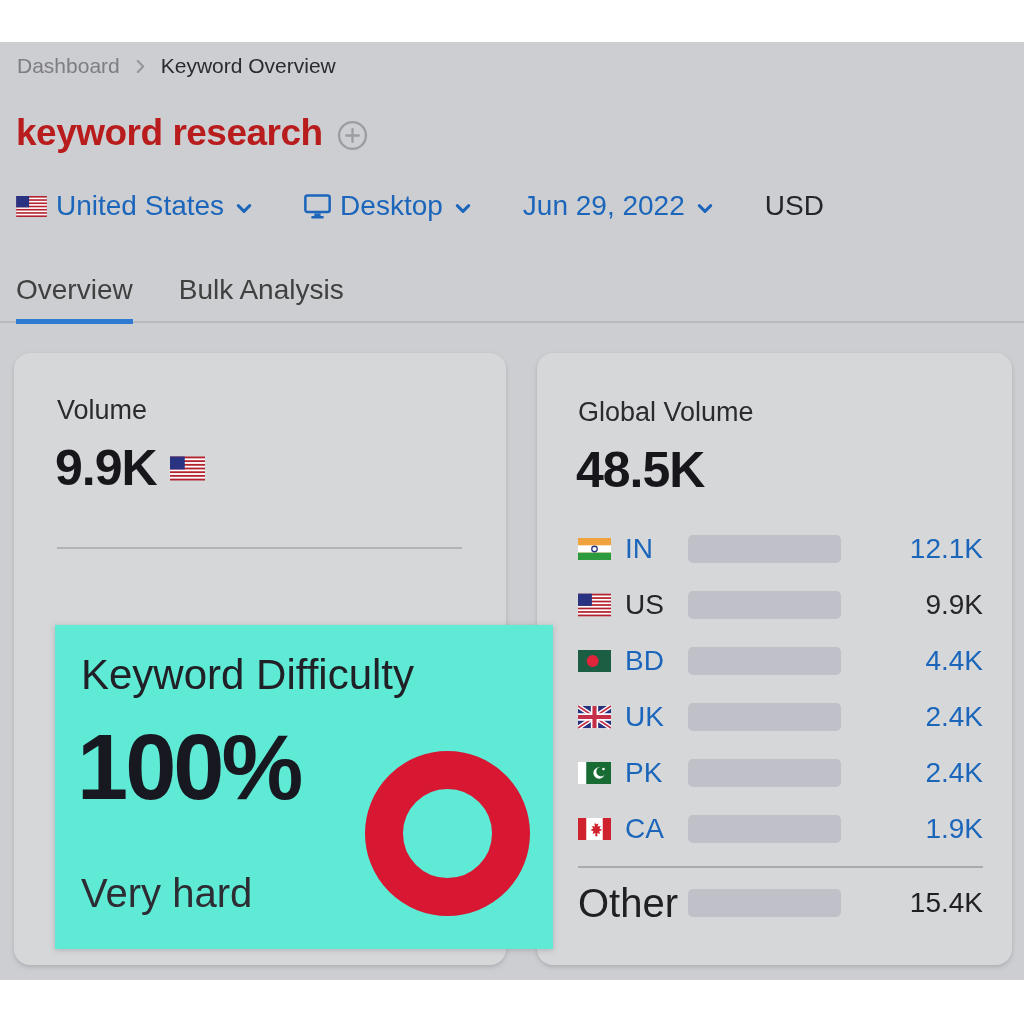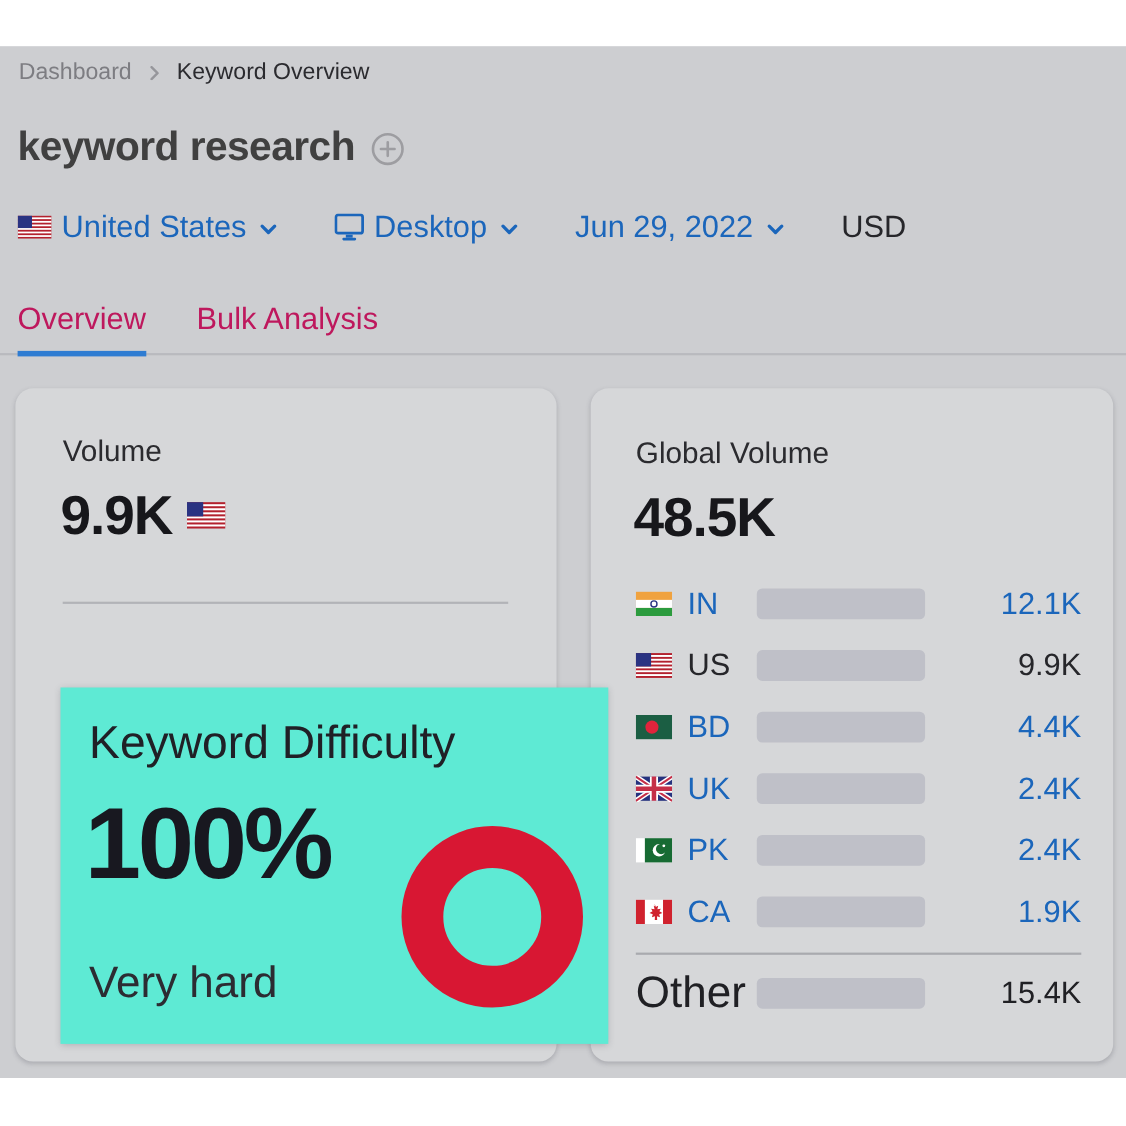--- a/index.html
+++ b/index.html
@@ -11,38 +11,38 @@
   
   .breadcrumb { position:absolute; left:17px; top:12px; display:flex; align-items:center; gap:14px;
                 font-size:21px; }
   .crumb-dim { color:#7d7d82; }
   .crumb-cur { color:#2b2b2f; }
   .crumb-sep { width:13px; height:13px; color:#96969b; }
 
   
   .page-title { position:absolute; left:16px; top:70px; font-size:37px; font-weight:bold;
                 color:#1d1d21; display:flex; align-items:center; gap:12px; letter-spacing:-0.5px; }
-  .page-title .kw { color:#404040; }
+  .page-title .kw { color:#b91c1c; }
   .plus-icon { width:31px; height:31px; margin-left:2px; margin-top:4px; }
 
   
   .filters { position:absolute; left:16px; top:148px; display:flex; align-items:center;
              font-size:28px; color:#1b66bb; }
   .filter { display:flex; align-items:center; gap:9px; cursor:pointer; }
   .filter + .filter { margin-left:52px; }
   .chev { width:16px; height:11px; margin-left:3px; margin-top:4px; }
   .flag { display:inline-block; line-height:0; }
   .flag svg { width:31px; height:21px; display:block; }
   .monitor-icon { width:27px; height:25px; }
   .currency { margin-left:52px; color:#26262a; font-size:28px; }
 
   
   .tabs-row { position:absolute; left:0; top:232px; width:1024px; border-bottom:2px solid #b9babe; }
   .tabs { display:flex; gap:46px; margin-left:16px; font-size:28px; }
-  .tab { padding-bottom:13px; border-bottom:5px solid transparent; margin-bottom:-3px; cursor:pointer; color:#be185d; }
+  .tab { padding-bottom:13px; border-bottom:5px solid transparent; margin-bottom:-3px; cursor:pointer; color:#404040; }
   .tab.active { border-bottom-color:#2e7cd2; }
 
   
   .card { position:absolute; background:#d6d7d9; border-radius:16px;
           box-shadow:0 2px 4px rgba(80,80,90,0.25); }
   .card-volume { left:14px; top:311px; width:492px; height:612px; }
   .card-global { left:537px; top:311px; width:475px; height:612px; }
 
   .metric-label { position:absolute; font-size:27px; color:#2b2b2f; }
   .metric-value { position:absolute; font-size:50px; font-weight:bold; color:#17171b;

